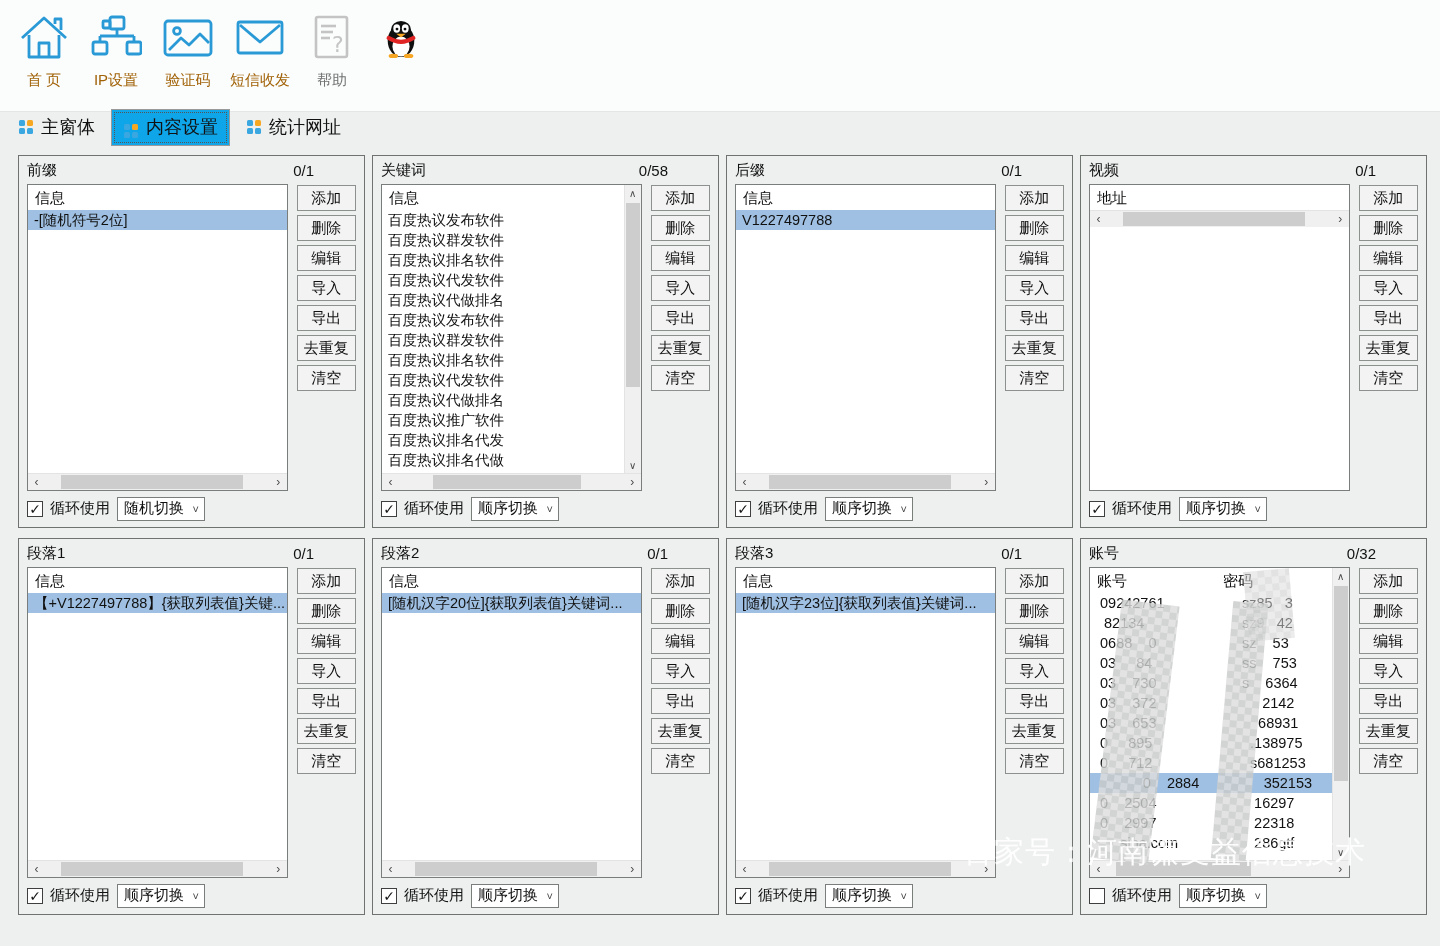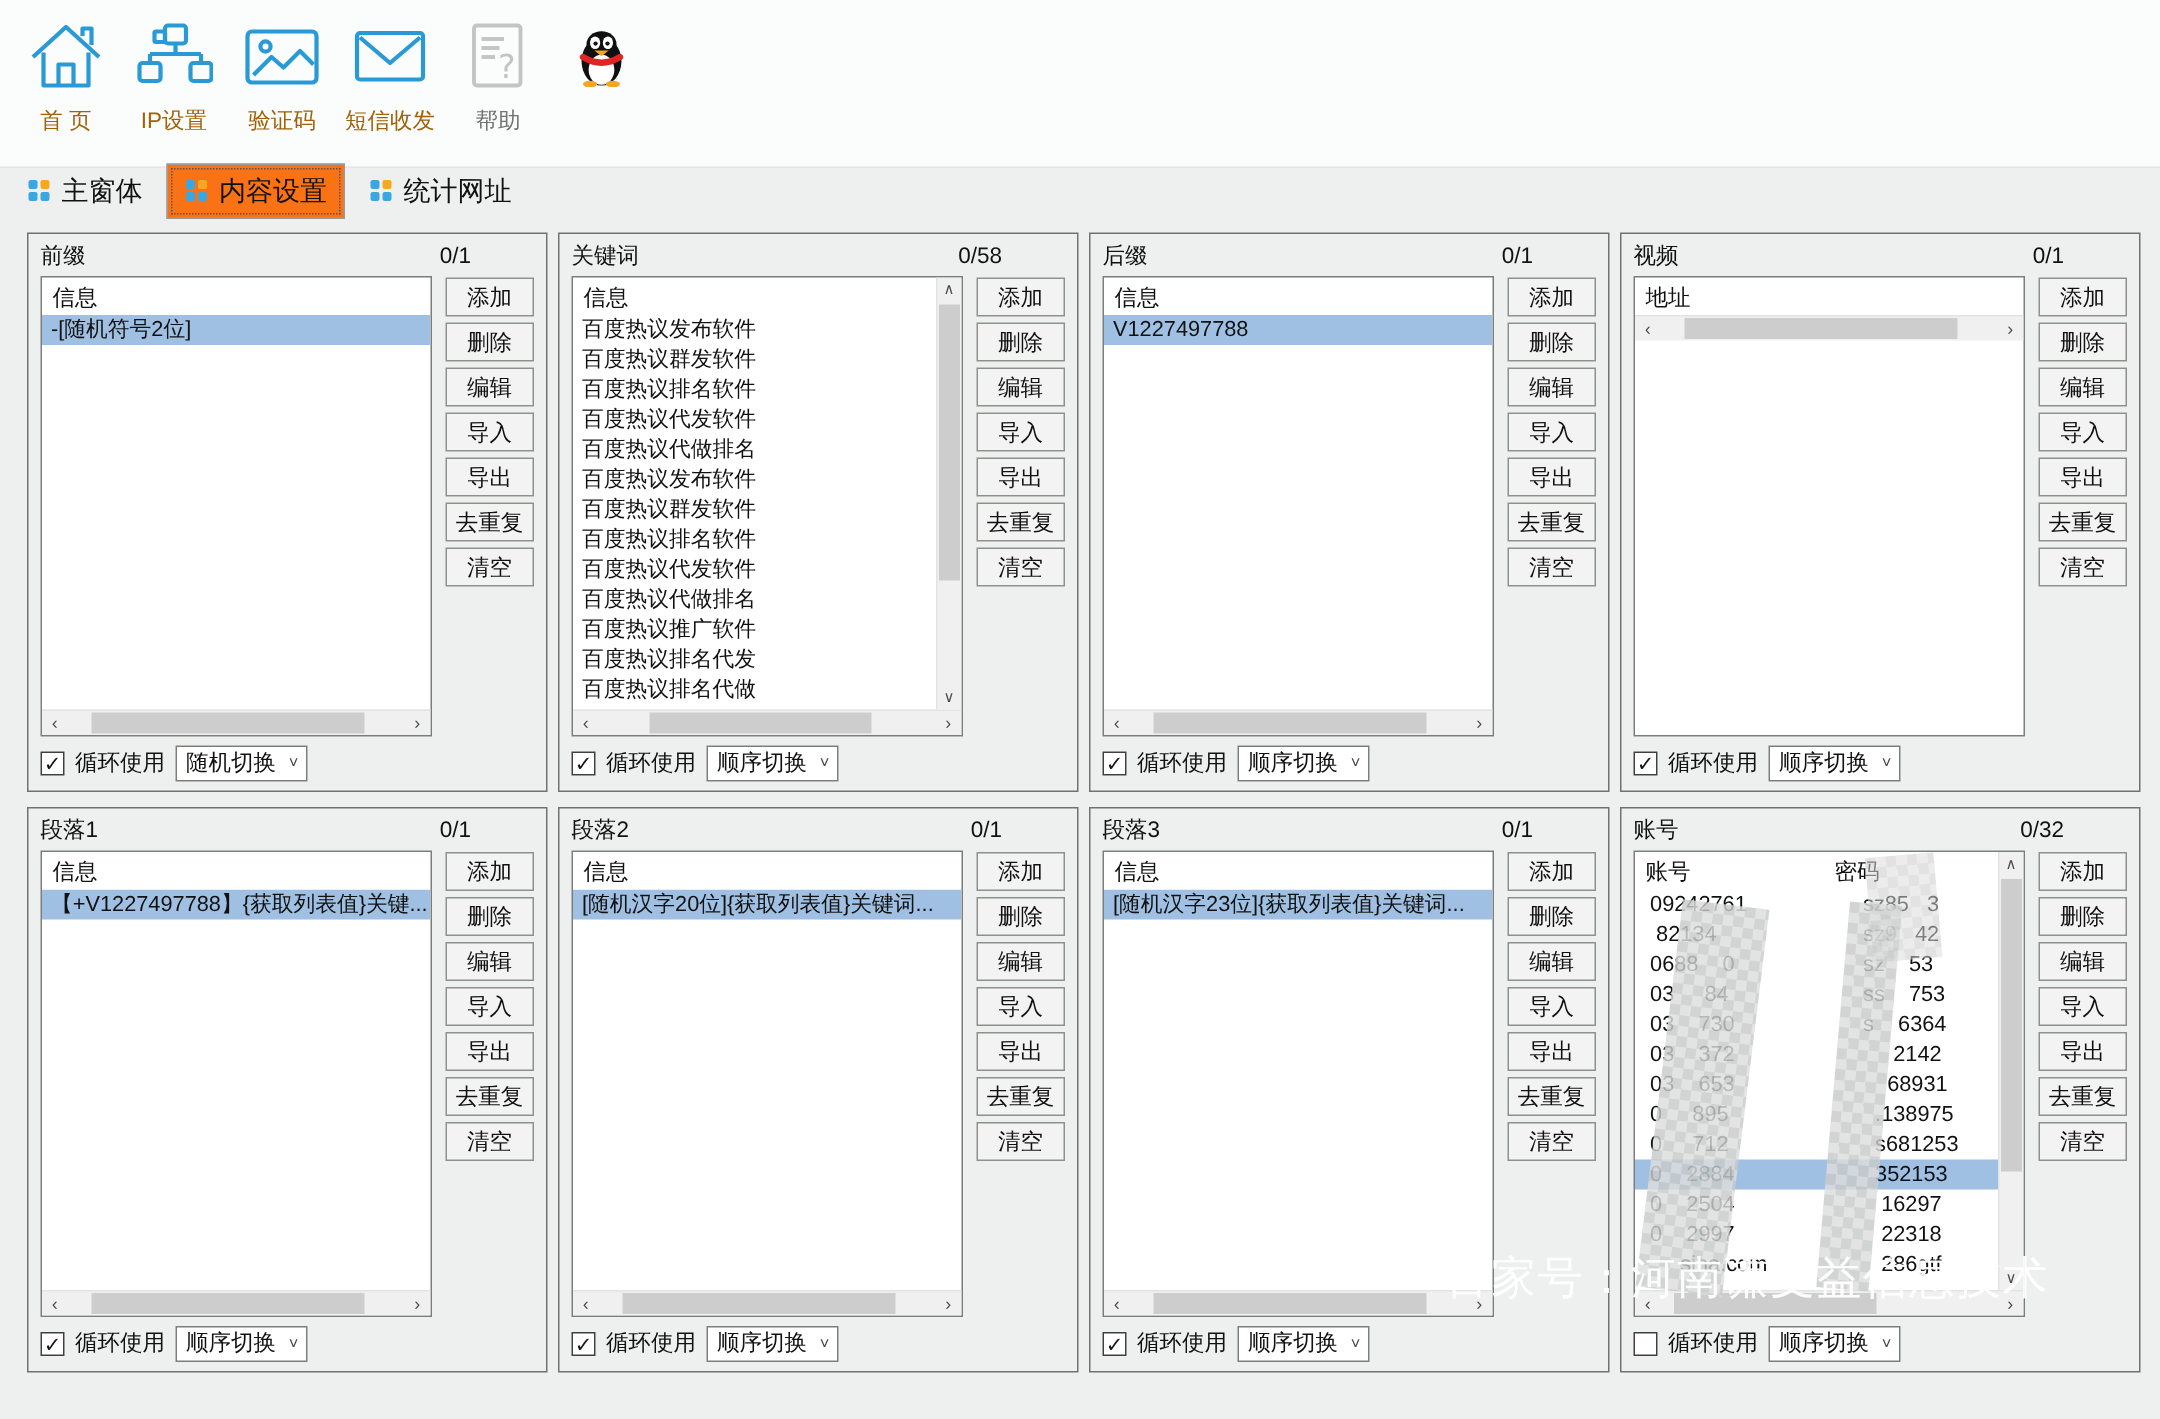--- a/index.html
+++ b/index.html
@@ -11,38 +11,38 @@
   .tool { width:72px; display:flex; flex-direction:column; align-items:center; gap:7px; padding-top:2px; cursor:default; }
   .tool svg { width:52px; height:52px; }
   .tool .lbl { font-size:15px; color:#a16207; white-space:nowrap; }
   .tool.disabled .lbl { color:#737373; }
   .qq { margin:8px 0 0 14px; }
   .qq svg { width:38px; height:40px; }
 
   
   .tabbar { height:34px; display:flex; align-items:flex-end; padding-left:6px; gap:4px; background:#eef0ef; }
   .tab { display:flex; align-items:center; gap:7px; font-size:18px; padding:5px 11px 6px; border:1px solid transparent; }
-  .tab.active { background:#f97316; border:1px solid #9a9a9a; outline:1px dotted #555; outline-offset:-4px; }
+  .tab.active { background:#0ea5e9; border:1px solid #9a9a9a; outline:1px dotted #555; outline-offset:-4px;align-items:flex-end; }
   .tab svg { width:16px; height:16px; }
 
   
   .content { padding:9px 0 0 18px; display:grid; grid-template-columns:repeat(4,347px); gap:10px 7px; }
   .panel { border:1px solid #6f7370; background:#eef0ef; padding:1px 8px 6px; display:flex; flex-direction:column; position:relative; }
   .panel.r1 { height:373px; }
   .panel.r2 { height:377px; }
   .panel-head { height:27px; display:flex; align-items:center; font-size:15px; }
   .panel-count { margin-left:auto; margin-right:42px; font-size:15px; }
 
   .panel-body { flex:1; display:flex; gap:9px; min-height:0; }
   .listbox { width:268px; background:#fff; border:1px solid #797d7b; display:flex; flex-direction:column; position:relative; overflow:hidden; }
   .list-header { height:25px; padding:4px 7px 0; font-size:15px; display:flex; }
   .list-header .h2 { margin-left:96px; }
   .list-items { flex:1; overflow:hidden; font-size:14.5px; }
   .list-row { height:20px; line-height:20px; padding:0 6px; white-space:pre; overflow:hidden; }
-  .list-row.sel { background:#9fc0e2; }
+  .list-row.sel { background:#9fc0e2;text-align:center; }
   .list-row { display:flex; }
   .list-row .col-a { width:146px; overflow:hidden; white-space:pre; }
   .list-row .col-b { flex:1; overflow:hidden; white-space:pre; }
   .has-vscroll .list-header, .has-vscroll .list-row { margin-right:17px; }
 
   
   .hscroll { height:17px; background:#f0f0f0; display:flex; align-items:stretch; border-top:1px solid #e3e3e3; }
   .hs-arrow { width:17px; font-size:12px; color:#4d4d4d; display:flex; align-items:center; justify-content:center; }
   .hs-track { flex:1; position:relative; }
   .hs-thumb { position:absolute; top:1px; bottom:1px; background:#cdcdcd; }

